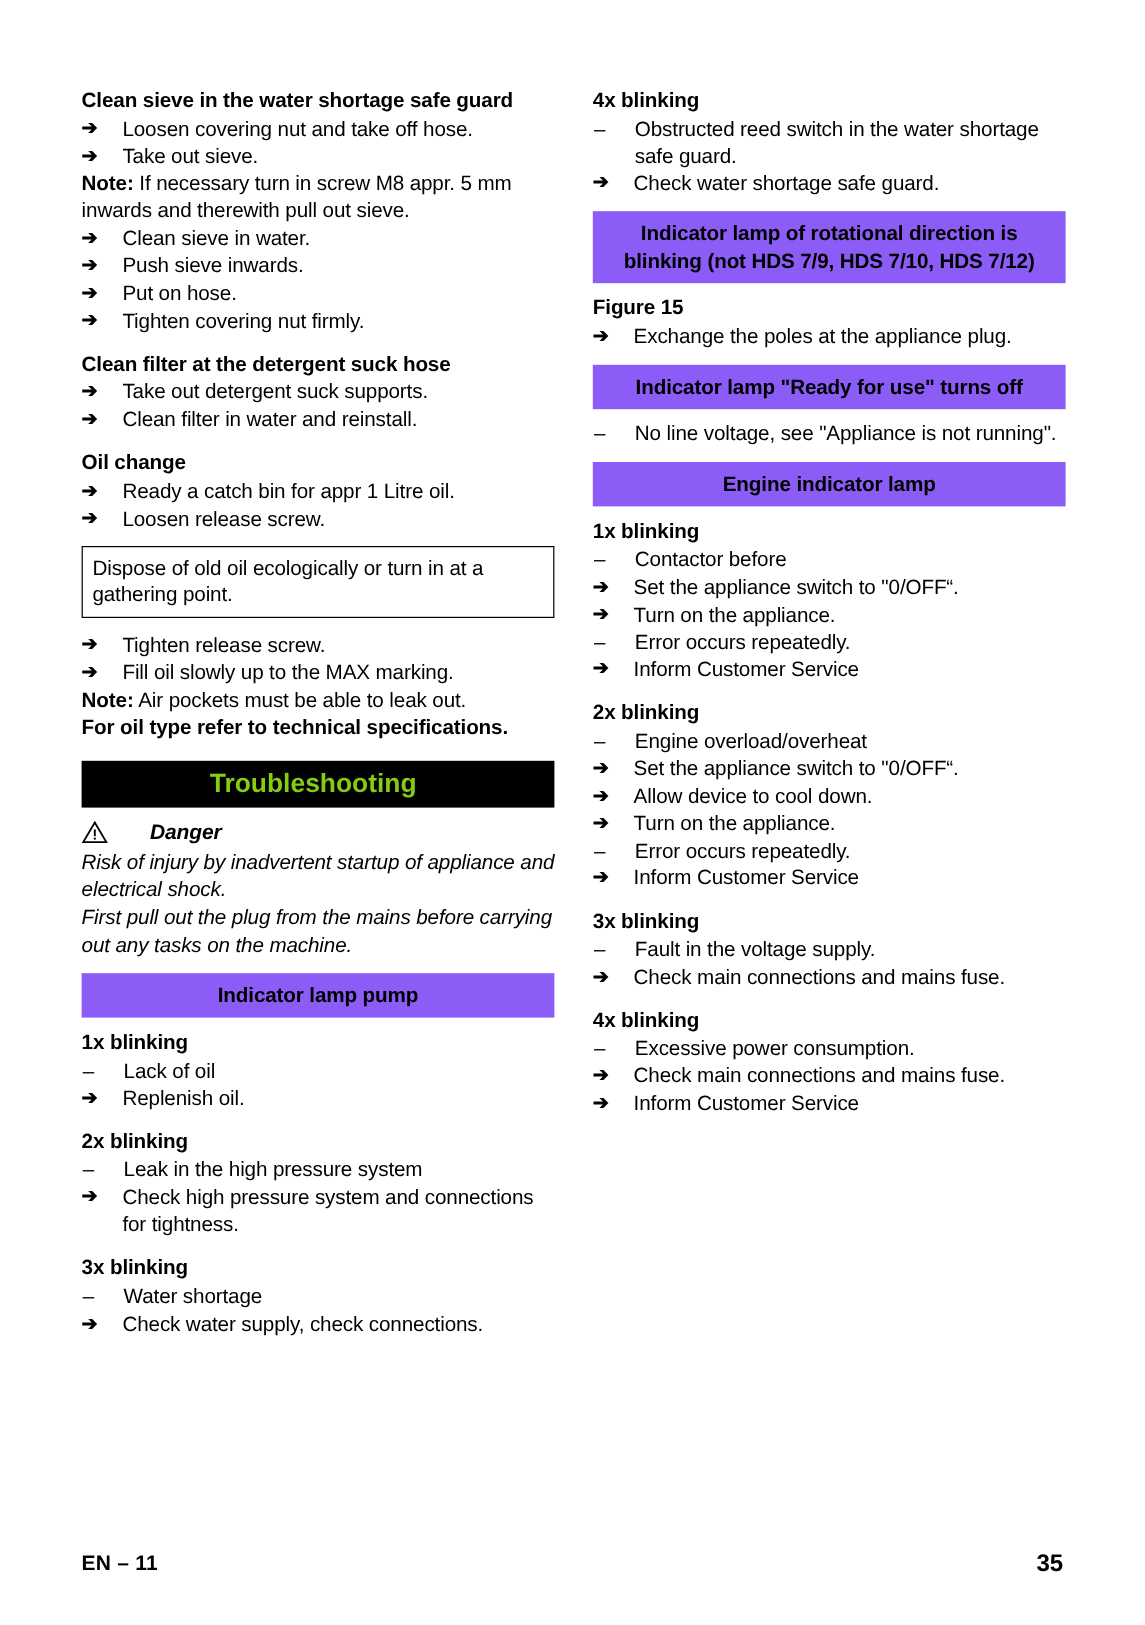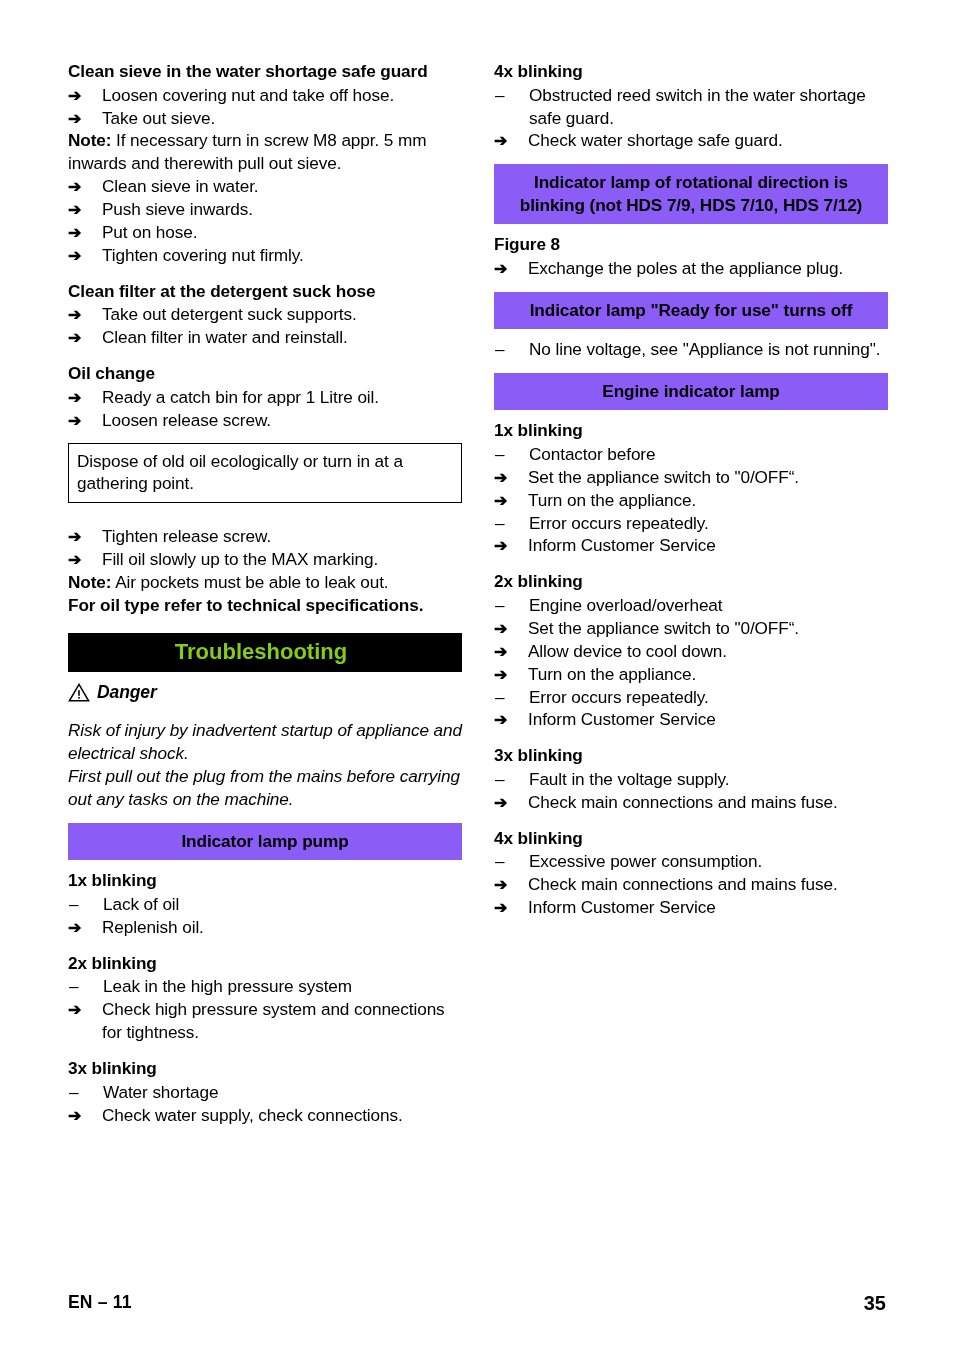--- a/index.html
+++ b/index.html
@@ -19,21 +19,21 @@
   .page {
     position: absolute;
     left: 0; top: 0;
     width: 954px;
     height: 1354px;
   }
 
   .columns {
     position: absolute;
     left: 68px;
-    top: 60px;
+    top: 72px;
     width: 820px;
     height: 1200px;
   }
 
   .col {
     position: absolute;
     top: 0;
     width: 394px;
   }
   .col-left  { left: 0; }
@@ -117,29 +117,30 @@
     margin: 16px 0 9px 0;
   }
 
   
   .box-note {
     border: 1.2px solid #000000;
     padding: 6px 8px 7px 8px;
     box-sizing: border-box;
     font-size: 17.2px;
     line-height: 1.33;
-    margin: 11px 0 22px 0;
+    margin: 11px 0 11px 0;
     letter-spacing: -0.1px;
   }
 
   
   .danger-line {
     display: flex;
     align-items: center;
-    margin: 10px 0 16px 0;
+    margin: 10px 0 3px 0;
+    gap: 28px;
   }
   .danger-line .tri {
     flex: 0 0 auto;
     width: 22px;
     height: 19px;
     margin-right: 7px;
   }
   .danger-line .dword {
     font-size: 17.5px;
     font-weight: bold;
@@ -311,21 +312,21 @@
           <span class="txt">Obstructed reed switch in the water shortage safe guard.</span>
         </div>
         <div class="row">
           <span class="marker arrow">➔</span>
           <span class="txt">Check water shortage safe guard.</span>
         </div>
       </div>
 
       <div class="bar-gray">Indicator lamp of rotational direction is blinking (not HDS 7/9, HDS 7/10, HDS 7/12)</div>
 
-      <div class="h-bold">Figure 8</div>
+      <div class="h-bold">Figure 15</div>
       <div class="row">
         <span class="marker arrow">➔</span>
         <span class="txt">Exchange the poles at the appliance plug.</span>
       </div>
 
       <div class="bar-gray">Indicator lamp "Ready for use" turns off</div>
 
       <div class="row">
         <span class="marker dash">–</span>
         <span class="txt">No line voltage, see "Appliance is not running".</span>

